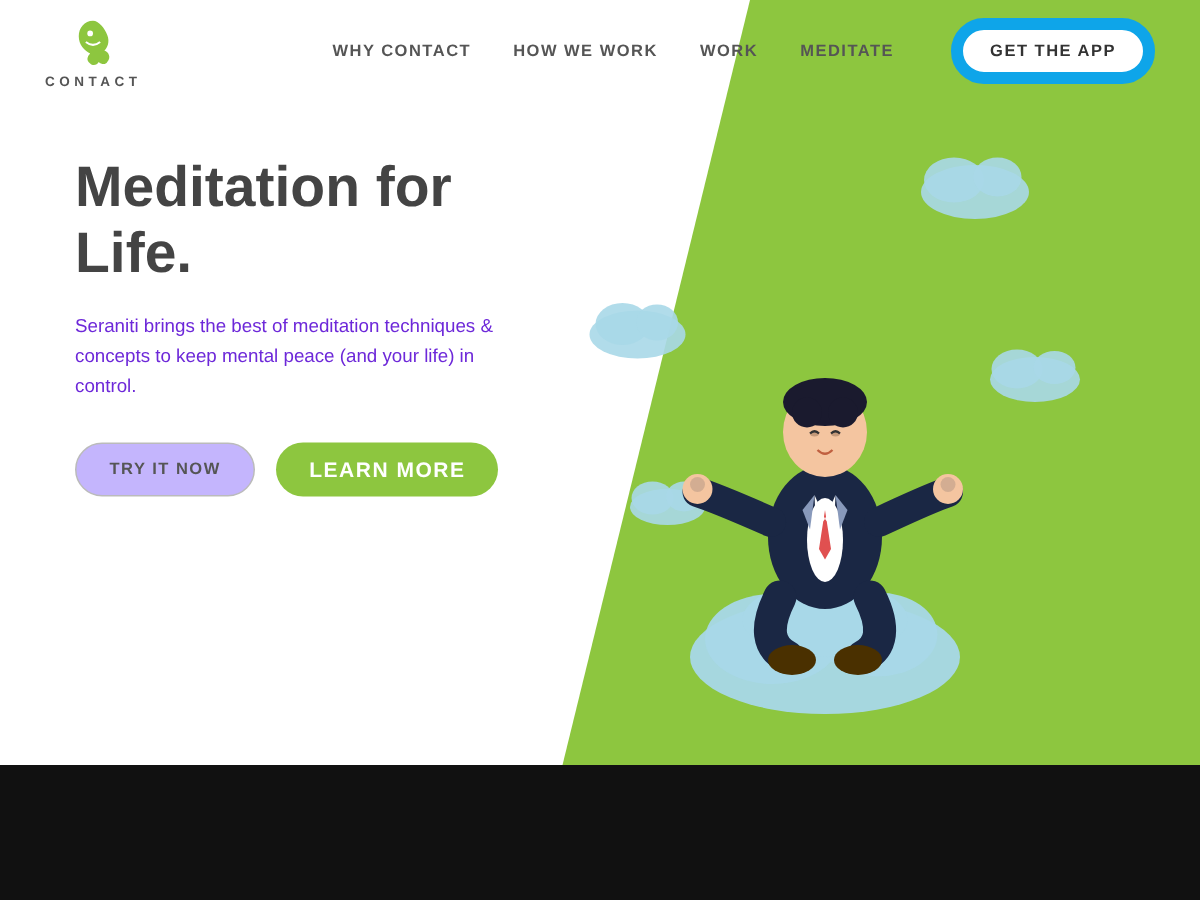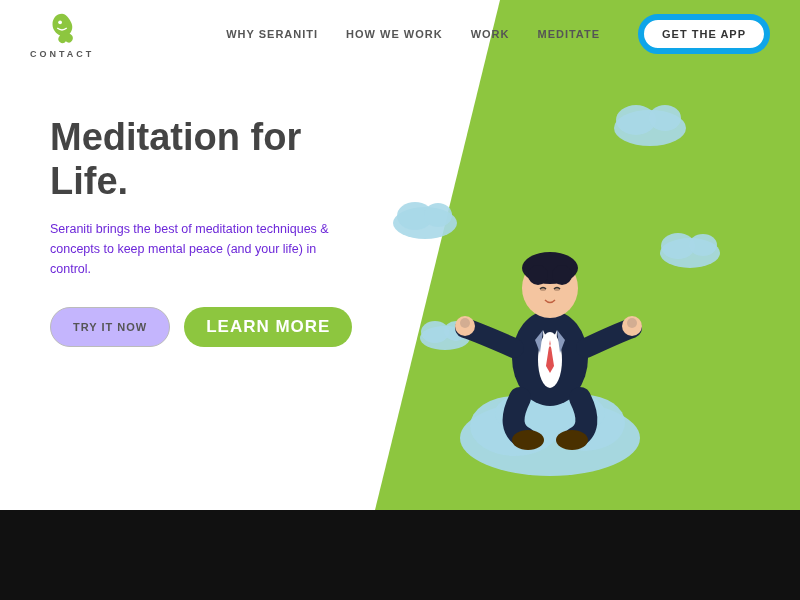--- a/index.html
+++ b/index.html
@@ -44,21 +44,21 @@
       letter-spacing: 1px;
       color: #555;
       text-decoration: none;
       cursor: pointer;
     }
     .nav-cta {
       font-size: 11px;
       font-weight: 700;
       letter-spacing: 1px;
       color: #333;
-      border: 6px solid #0ea5e9;
+      border: 8px solid #0ea5e9;
       border-radius: 25px;
       padding: 8px 18px;
       cursor: pointer;
       background: #fff;
       margin-left: 10px;
     }
 
     
     .hero {
       position: absolute;
@@ -86,21 +86,21 @@
       left: 0;
       width: 500px;
       height: 510px;
       background: #fff;
       clip-path: polygon(0% 0%, 100% 0%, 75% 100%, 0% 100%);
     }
 
     
     .hero-content {
       position: absolute;
-      top: 116px;
+      top: 104px;
       left: 50px;
       max-width: 320px;
       z-index: 5;
     }
     .hero-title {
       font-size: 38px;
       font-weight: 700;
       color: #444;
       line-height: 1.15;
       margin-bottom: 16px;
@@ -121,21 +121,21 @@
       font-weight: 700;
       letter-spacing: 1px;
       color: #555;
       border: 1.5px solid #bbb;
       border-radius: 25px;
       padding: 10px 22px;
       background: #c4b5fd;
       cursor: pointer;
     }
     .btn-green {
-      font-size: 17px;
+      font-size: 14px;
       font-weight: 700;
       letter-spacing: 1px;
       color: #fff;
       border: none;
       border-radius: 25px;
       padding: 10px 22px;
       background: #8dc63f;
       cursor: pointer;
     }
 
@@ -256,21 +256,21 @@
   <div class="logo-area">
     <svg class="logo-icon" viewBox="0 0 40 40" xmlns="http://www.w3.org/2000/svg">
       <path d="M20 5 C14 5 10 10 10 16 C10 22 14 26 18 28 C16 30 15 33 18 35 C20 37 23 36 24 34 C26 36 29 36 30 34 C33 31 31 27 28 26 C30 24 32 20 30 15 C28 10 24 5 20 5 Z" fill="#8dc63f"></path>
       <circle cx="18" cy="14" r="2" fill="#fff"></circle>
       <path d="M15 20 Q20 24 25 20" stroke="#fff" stroke-width="1.5" fill="none"></path>
     </svg>
     <span class="logo-text">CONTACT</span>
   </div>
 
   <div class="nav-links">
-    <a class="nav-link">WHY SERANITI</a>
+    <a class="nav-link">WHY CONTACT</a>
     <a class="nav-link">HOW WE WORK</a>
     <a class="nav-link">WORK</a>
     <a class="nav-link">MEDITATE</a>
     <button class="nav-cta">GET THE APP</button>
   </div>
 </nav>
 
 <div class="bottom-bar" style="position:absolute;bottom:0;left:0;right:0;height:90px;background:#111;"></div>
 
 </body></html>

